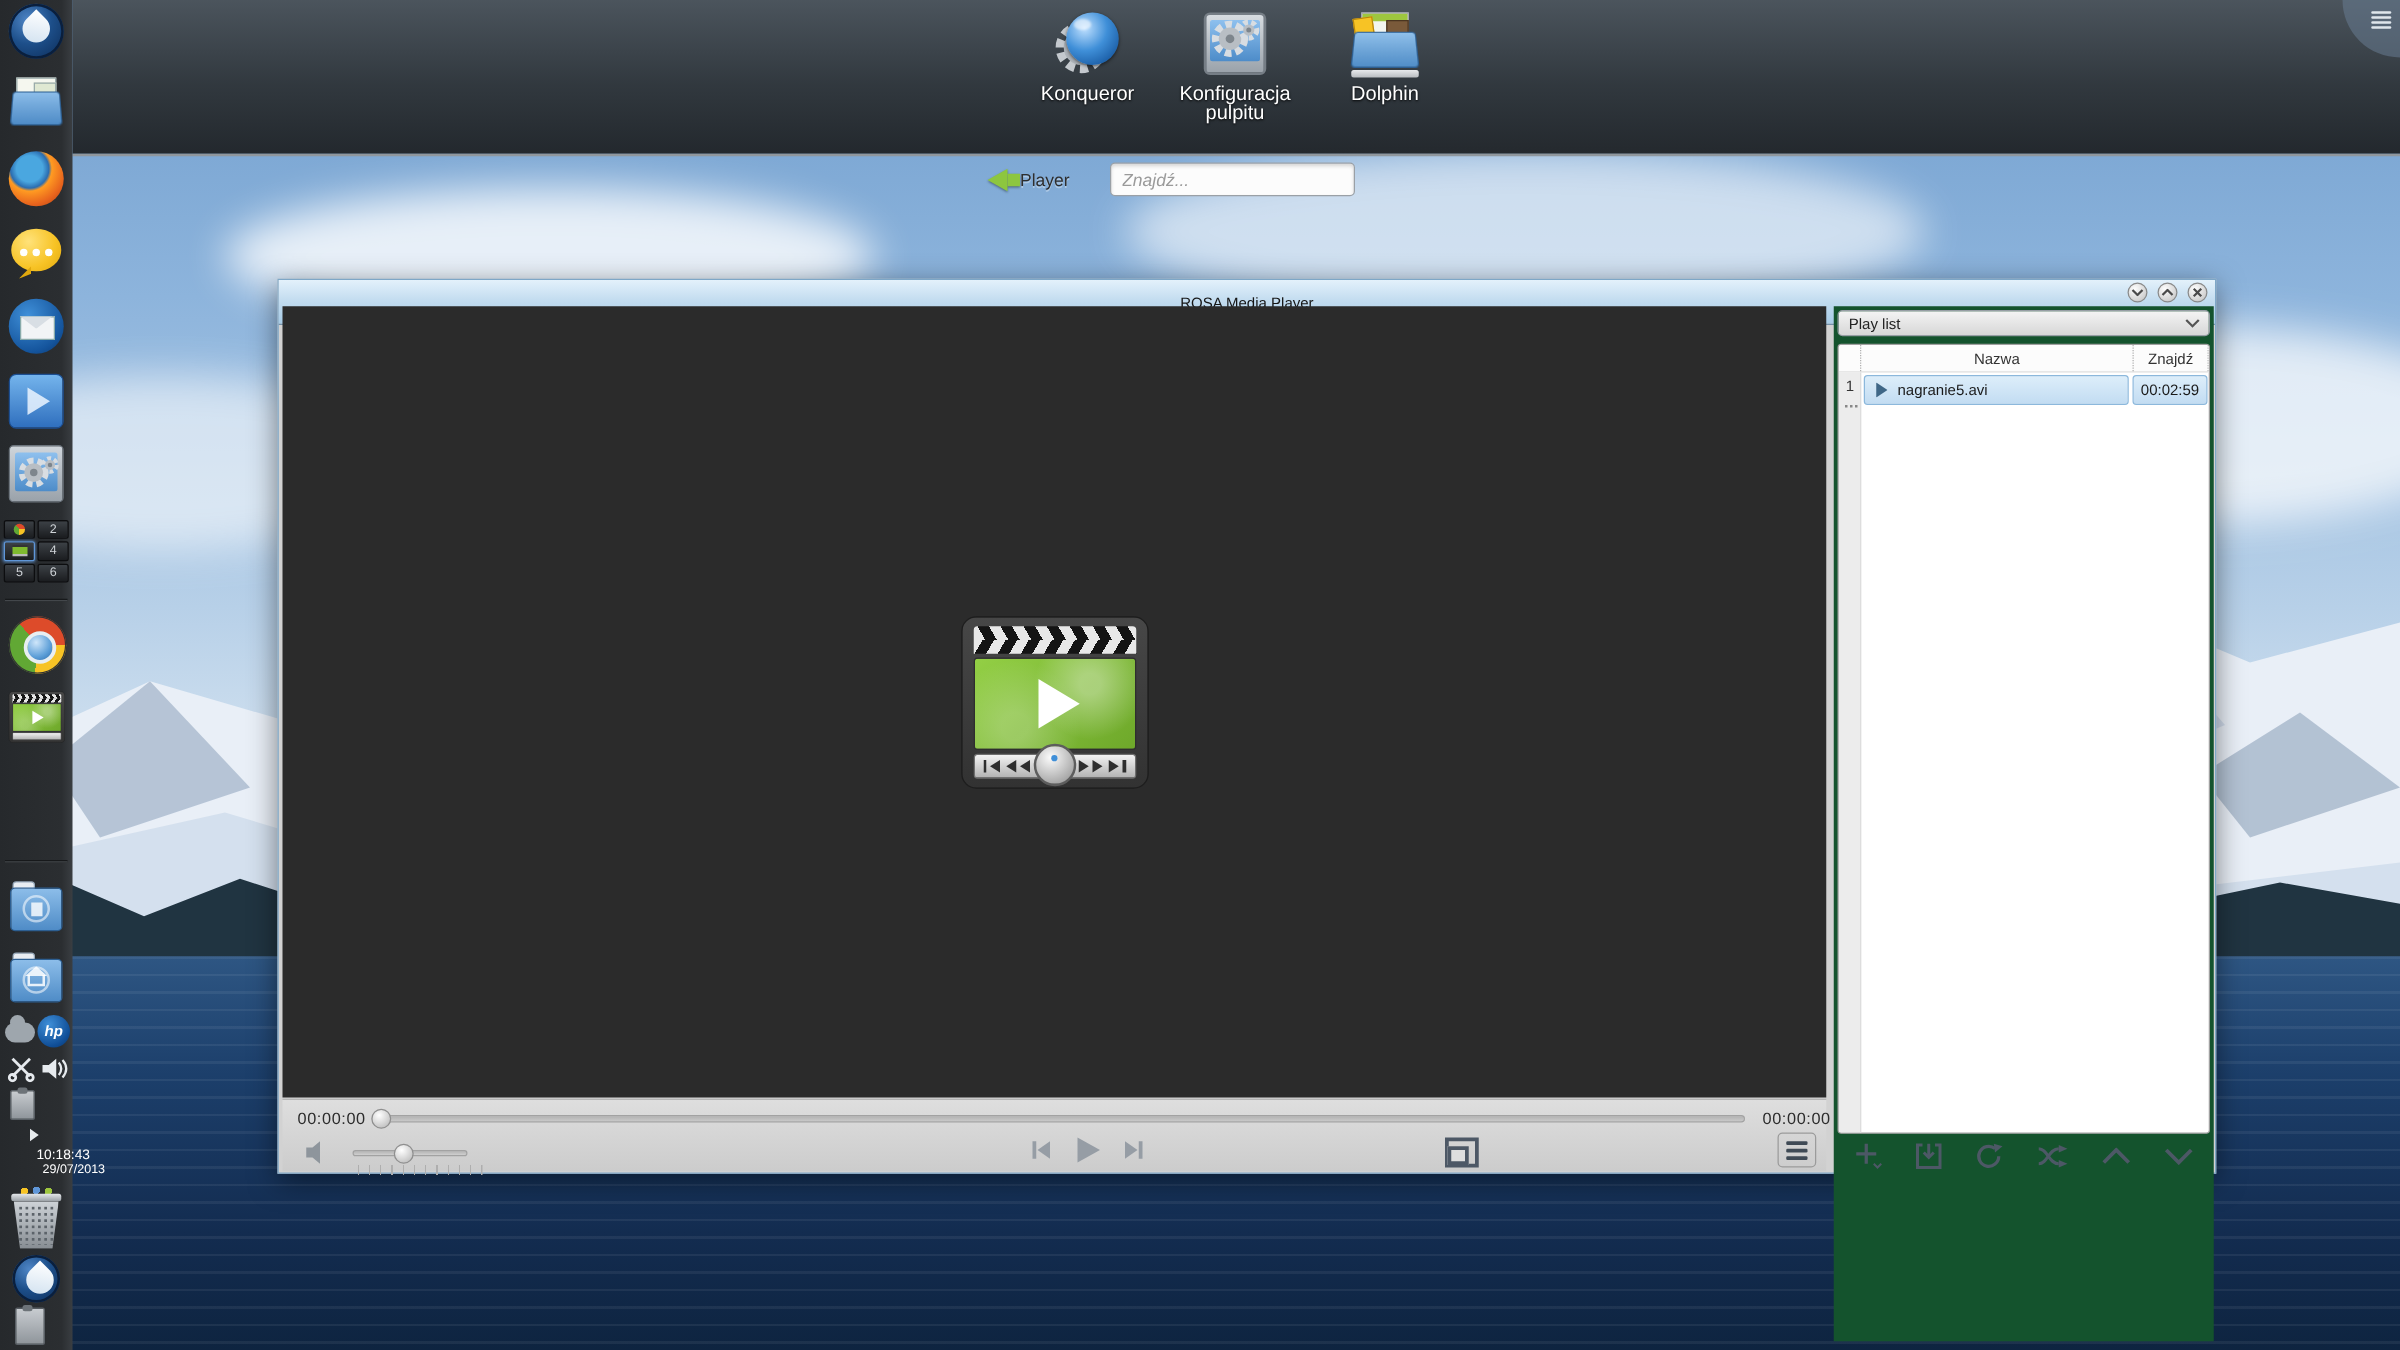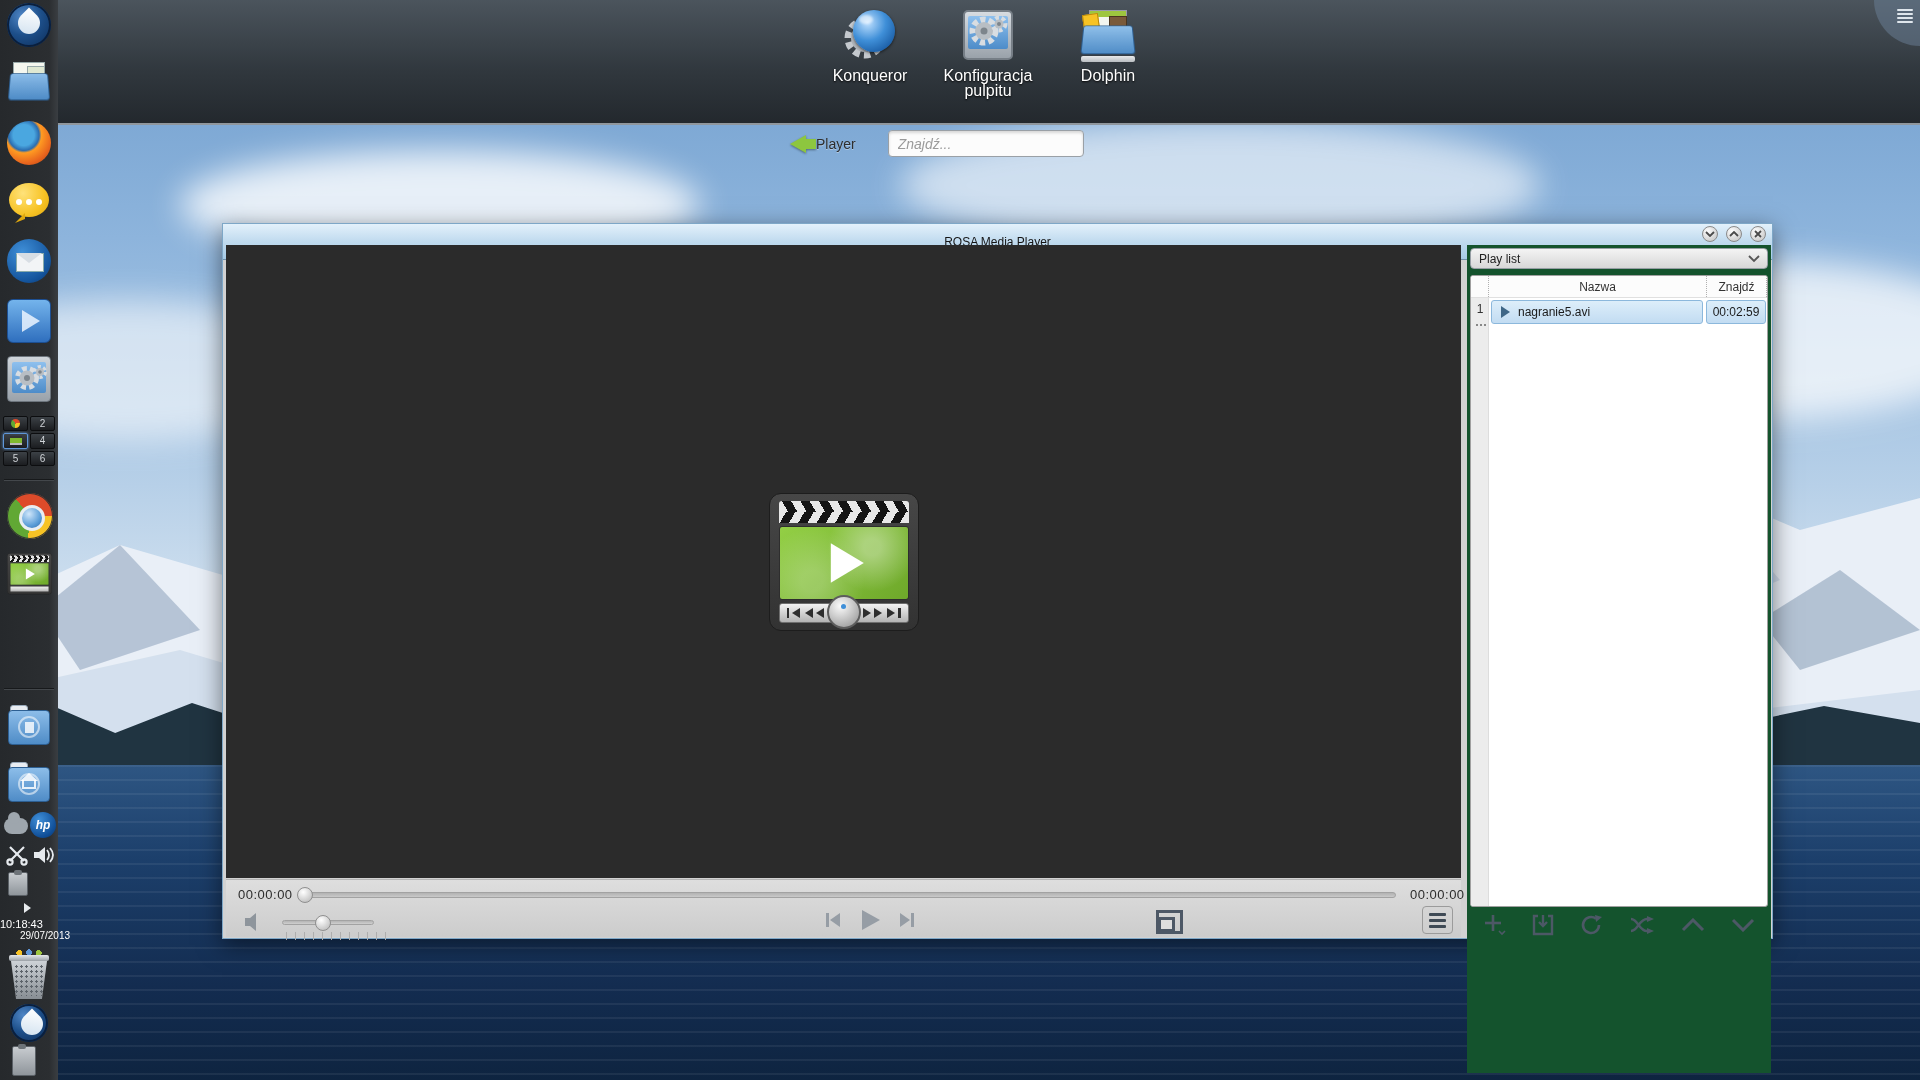--- a/index.html
+++ b/index.html
@@ -85,21 +85,21 @@
   .pth-player { background:linear-gradient(180deg,#333 20%, #7fba2f 20% 80%, #bbb 80%); width:12px; height:9px; }
 
   .mini-logo-wrap { position:absolute; left:7px; width:46px; height:44px; }
   .tray { position:absolute; color:#cfd3d6; }
   .ic-cloud { width:24px; height:16px; background:#9ea6ad; border-radius:8px; position:relative; }
   .ic-cloud::before { content:""; position:absolute; left:4px; top:-6px; width:12px; height:12px; background:#9ea6ad; border-radius:50%; }
   .ic-hp { width:26px; height:26px; border-radius:50%; background:radial-gradient(circle at 35% 30%, #3f8fd8, #0f4d96 70%, #083366);
     color:#fff; font-style:italic; font-weight:bold; font-size:12px; display:flex; align-items:center; justify-content:center; }
   .ic-clip { width:20px; height:24px; background:linear-gradient(180deg,#c8ccd0,#8f959b); border:1px solid #5a6066; border-radius:2px; position:relative; }
   .ic-clip::before { content:""; position:absolute; left:5px; top:-3px; width:8px; height:5px; background:#6d7378; border-radius:2px; }
-  .clock { position:absolute; left:0; width:58px; text-align:left; color:#fff; }
+  .clock { position:absolute; left:14px; width:58px; text-align:right; color:#fff; }
   .clock .t { font-size:11px; }
   .clock .d { font-size:10px;margin-left:20px; }
   .ic-trash { position:absolute; left:9px; width:40px; height:48px; }
   .ic-trash .lid { position:absolute; left:0; top:4px; width:40px; height:6px; background:linear-gradient(180deg,#e4e7ea,#9aa0a6); border-radius:2px; }
   .ic-trash .junk { position:absolute; left:4px; top:-2px; width:32px; height:8px;
     background:radial-gradient(circle at 20% 50%, #f7c325 0 3px, transparent 3px),
                radial-gradient(circle at 50% 40%, #5f96d8 0 3px, transparent 3px),
                radial-gradient(circle at 80% 50%, #9ec63f 0 3px, transparent 3px); }
   .ic-trash .basket { position:absolute; left:2px; top:10px; width:36px; height:38px;
     background:linear-gradient(180deg,#cdd2d7,#878d93);

